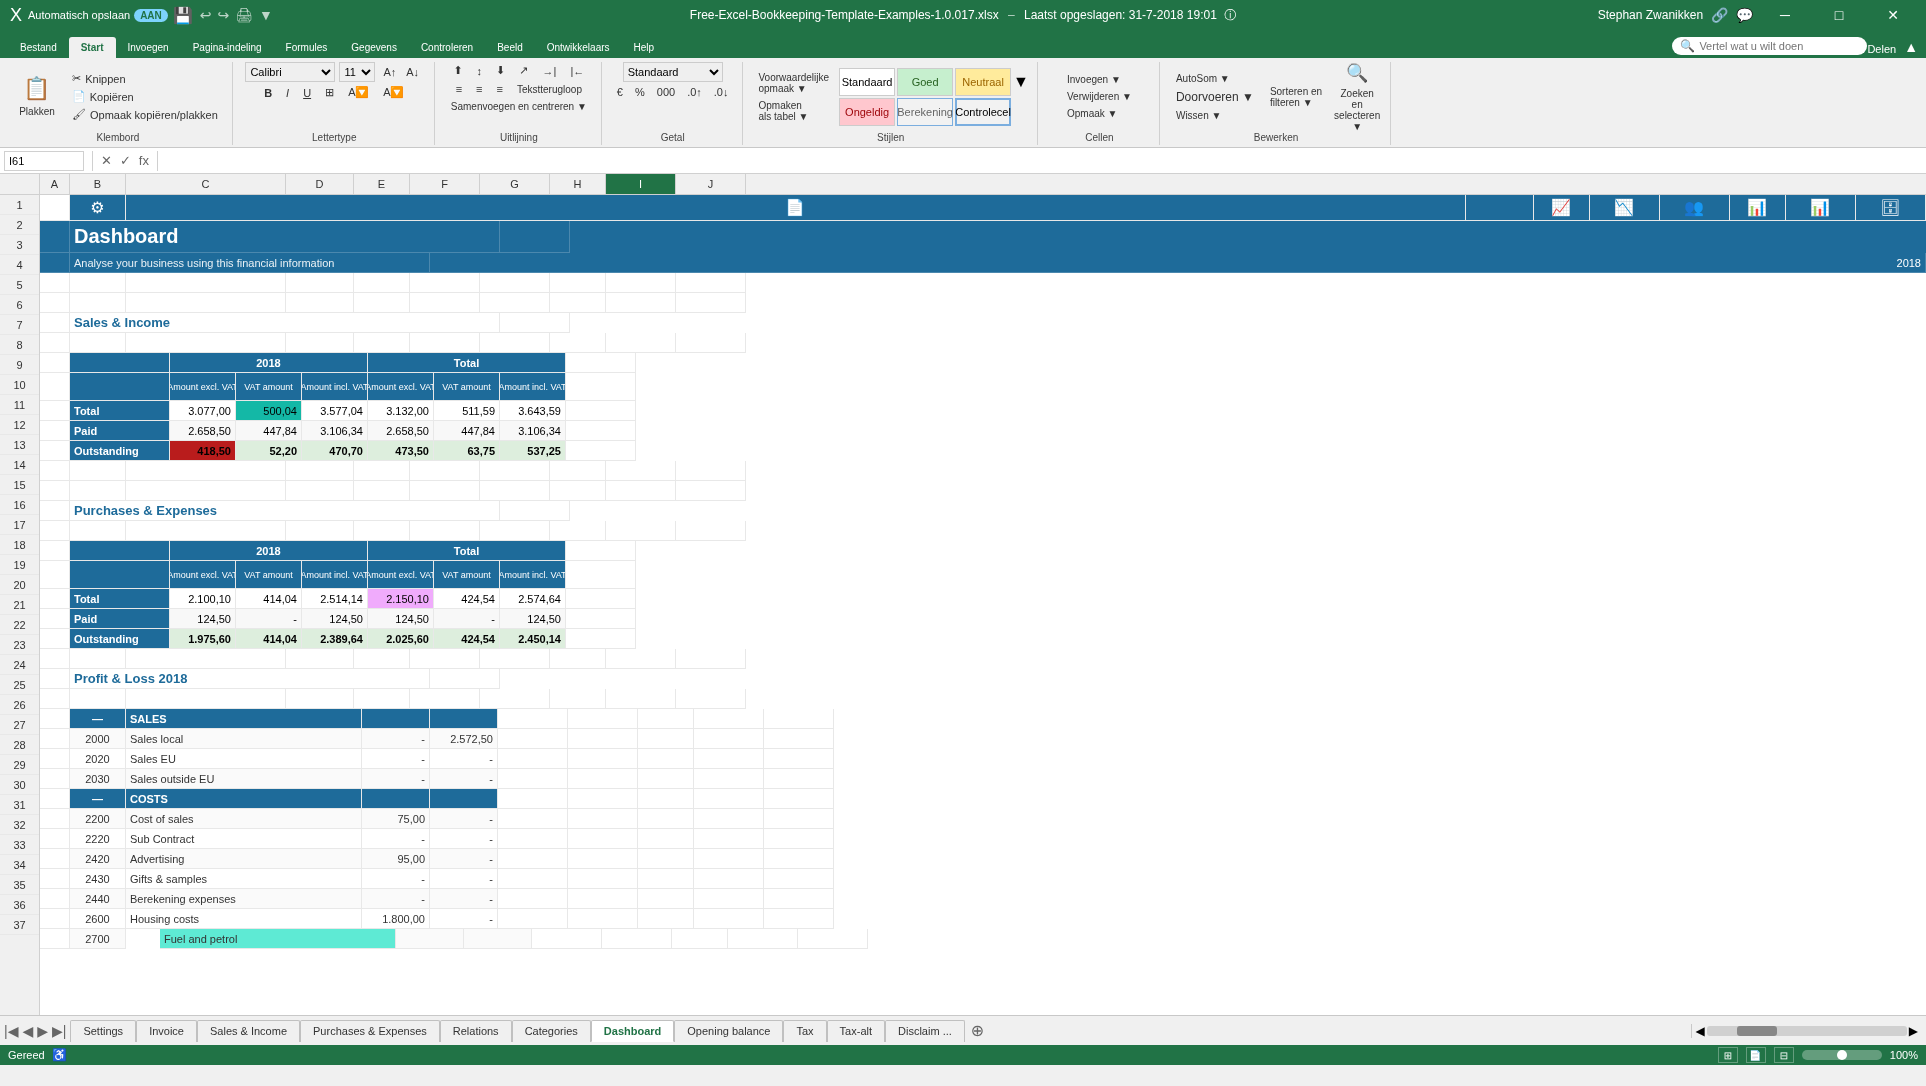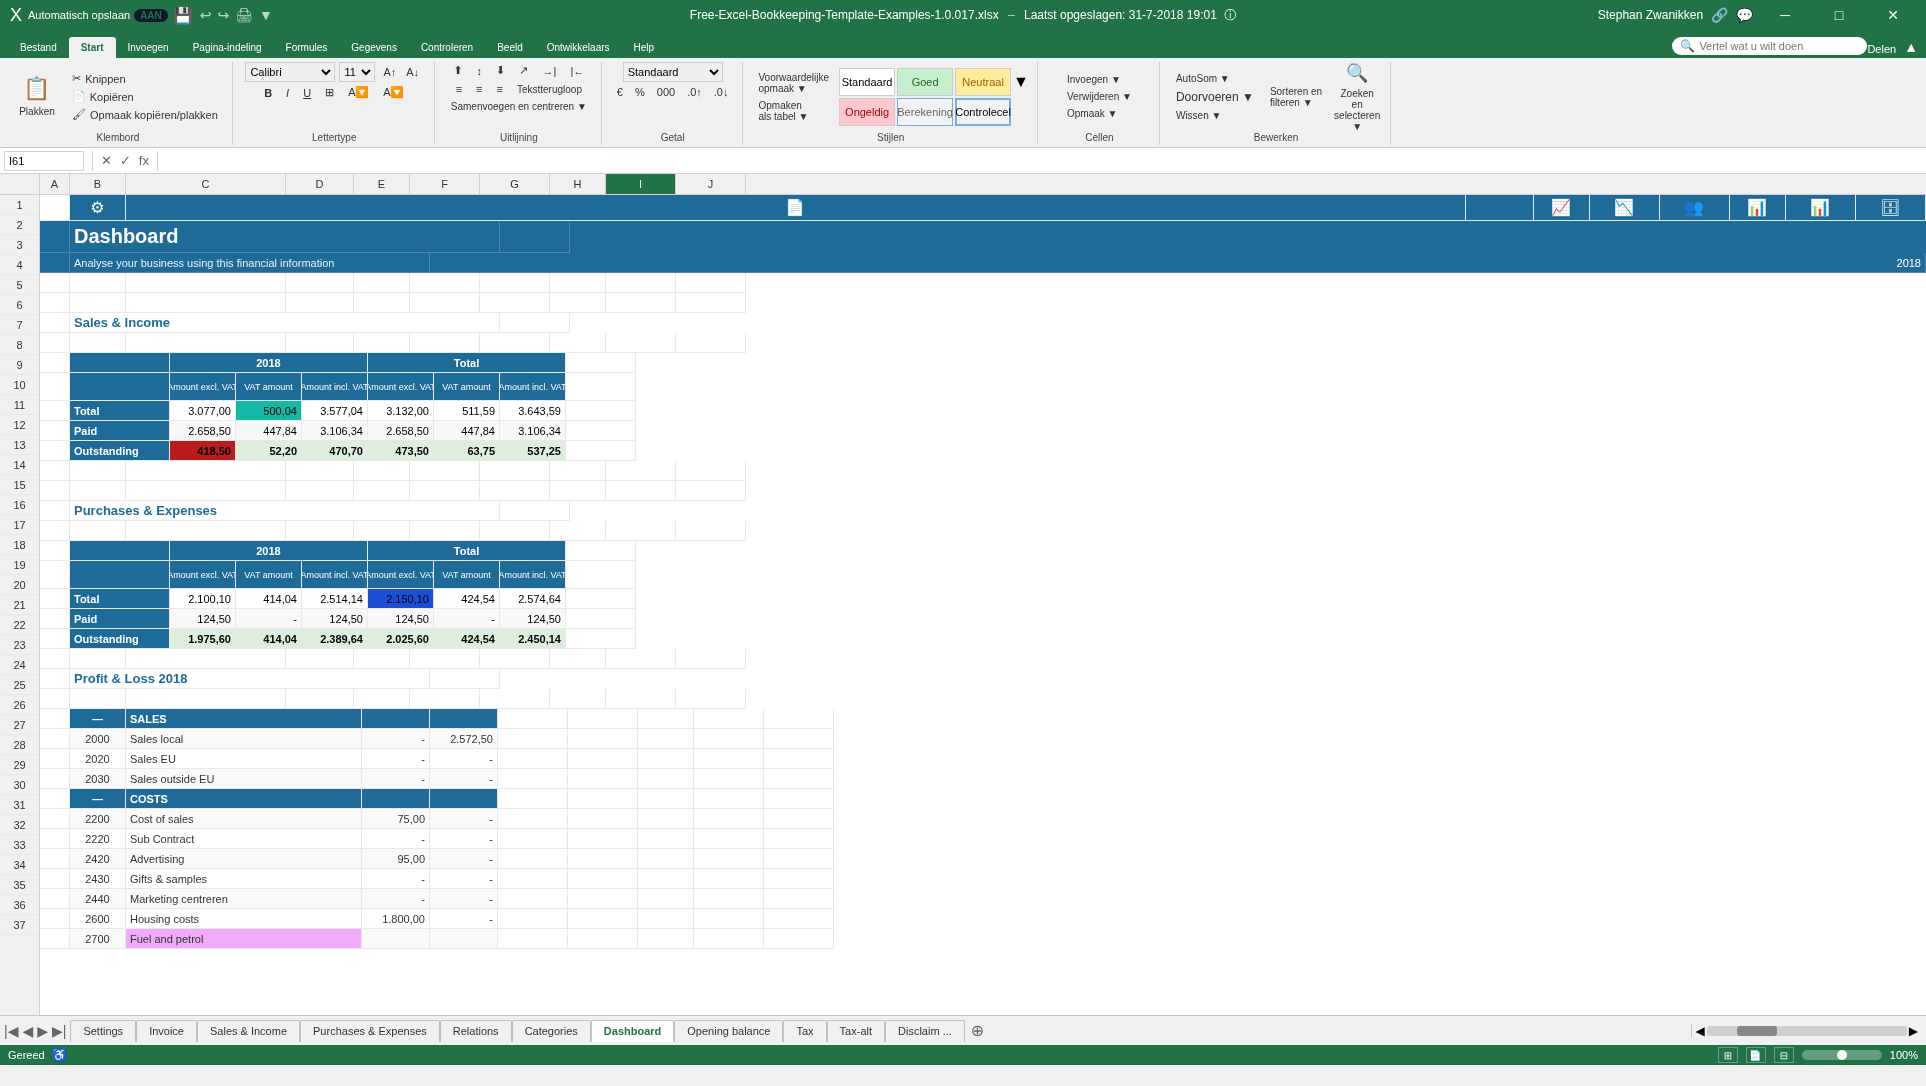--- a/index.html
+++ b/index.html
@@ -79,21 +79,21 @@
     .teal-text { color: #1e6b9a; font-weight: bold; }
   </style>
 </head>
 <body>
 
 <div class="title-bar">
   <div class="title-bar-left">
     <span style="font-size:18px; color:white;">X</span>
     <span style="font-size:11px; display:flex; align-items:center; gap:4px;">
       <span>Automatisch opslaan</span>
-      <span style="background:#0f172a; color:#217346; border-radius:10px; padding:1px 6px; font-size:10px; font-weight:bold;">AAN</span>
+      <span style="background:#7dd3fc; color:#217346; border-radius:10px; padding:1px 6px; font-size:10px; font-weight:bold;">AAN</span>
     </span>
     <span style="font-size:16px; cursor:pointer;">💾</span>
     <span style="font-size:14px; cursor:pointer; opacity:0.7;">↩</span>
     <span style="font-size:14px; cursor:pointer; opacity:0.7;">↪</span>
     <span style="font-size:14px; cursor:pointer; opacity:0.7;">🖨</span>
     <span style="font-size:14px; cursor:pointer; opacity:0.7;">▼</span>
   </div>
   <div class="title-bar-center">
     <span>Free-Excel-Bookkeeping-Template-Examples-1.0.017.xlsx</span>
     <span style="margin: 0 6px; opacity:0.7;"> – </span>
@@ -520,21 +520,21 @@
           <div class="ss-cell center-align" style="min-width: 66px; width: 66px; background: rgb(30, 107, 154); color: white; font-size: 9px;">Amount
 incl. VAT</div>
           <div class="ss-cell " style="min-width: 70px; width: 70px;"></div>
         </div>
         <div class="ss-row">
           <div class="ss-cell " style="min-width: 30px; width: 30px;"></div>
           <div class="ss-cell " style="min-width: 100px; width: 100px; background: rgb(30, 107, 154); color: white; font-weight: bold;">Total</div>
           <div class="ss-cell right-align" style="min-width: 66px; width: 66px; background: white; font-weight: normal;">2.100,10</div>
           <div class="ss-cell right-align" style="min-width: 66px; width: 66px; background: white; font-weight: normal;">414,04</div>
           <div class="ss-cell right-align" style="min-width: 66px; width: 66px; background: white; font-weight: normal;">2.514,14</div>
-          <div class="ss-cell right-align" style="min-width: 66px; width: 66px; background: #1d4ed8; font-weight: normal; text-align: right;">2.150,10</div>
+          <div class="ss-cell right-align" style="min-width: 66px; width: 66px; background: #f0abfc; font-weight: normal; text-align: right;">2.150,10</div>
           <div class="ss-cell right-align" style="min-width: 66px; width: 66px; background: white; font-weight: normal;">424,54</div>
           <div class="ss-cell right-align" style="min-width: 66px; width: 66px; background: white; font-weight: normal;">2.574,64</div>
           <div class="ss-cell " style="min-width: 70px; width: 70px;"></div>
         </div>
         <div class="ss-row">
           <div class="ss-cell " style="min-width: 30px; width: 30px;"></div>
           <div class="ss-cell " style="min-width: 100px; width: 100px; background: rgb(30, 107, 154); color: white; font-weight: bold;">Paid</div>
           <div class="ss-cell right-align" style="min-width: 66px; width: 66px; background: rgb(248, 248, 248); font-weight: normal;">124,50</div>
           <div class="ss-cell right-align" style="min-width: 66px; width: 66px; background: rgb(248, 248, 248); font-weight: normal;">-</div>
           <div class="ss-cell right-align" style="min-width: 66px; width: 66px; background: rgb(248, 248, 248); font-weight: normal;">124,50</div>
@@ -687,21 +687,21 @@
           <div class="ss-cell right-align" style="min-width: 68px; width: 68px; background: white; color: rgb(51, 51, 51);">-</div>
           <div class="ss-cell " style="min-width: 70px; width: 70px;"></div>
           <div class="ss-cell " style="min-width: 70px; width: 70px;"></div>
           <div class="ss-cell " style="min-width: 56px; width: 56px;"></div>
           <div class="ss-cell " style="min-width: 70px; width: 70px;"></div>
           <div class="ss-cell " style="min-width: 70px; width: 70px;"></div>
         </div>
         <div class="ss-row">
           <div class="ss-cell " style="min-width: 30px; width: 30px;"></div>
           <div class="ss-cell center-align" style="min-width: 56px; width: 56px; background: rgb(250, 250, 250); color: rgb(51, 51, 51); font-weight: normal;">2440</div>
-          <div class="ss-cell " style="min-width: 236px; width: 236px; background: rgb(250, 250, 250); color: rgb(51, 51, 51); font-weight: normal;">Marketing centreren</div>
+          <div class="ss-cell " style="min-width: 236px; width: 236px; background: rgb(250, 250, 250); color: rgb(51, 51, 51); font-weight: normal;">Berekening expenses</div>
           <div class="ss-cell right-align" style="min-width: 68px; width: 68px; background: rgb(250, 250, 250); color: rgb(51, 51, 51);">-</div>
           <div class="ss-cell right-align" style="min-width: 68px; width: 68px; background: rgb(250, 250, 250); color: rgb(51, 51, 51);">-</div>
           <div class="ss-cell " style="min-width: 70px; width: 70px;"></div>
           <div class="ss-cell " style="min-width: 70px; width: 70px;"></div>
           <div class="ss-cell " style="min-width: 56px; width: 56px;"></div>
           <div class="ss-cell " style="min-width: 70px; width: 70px;"></div>
           <div class="ss-cell " style="min-width: 70px; width: 70px;"></div>
         </div>
         <div class="ss-row">
           <div class="ss-cell " style="min-width: 30px; width: 30px;"></div>
@@ -711,21 +711,21 @@
           <div class="ss-cell right-align" style="min-width: 68px; width: 68px; background: white; color: rgb(51, 51, 51);">-</div>
           <div class="ss-cell " style="min-width: 70px; width: 70px;"></div>
           <div class="ss-cell " style="min-width: 70px; width: 70px;"></div>
           <div class="ss-cell " style="min-width: 56px; width: 56px;"></div>
           <div class="ss-cell " style="min-width: 70px; width: 70px;"></div>
           <div class="ss-cell " style="min-width: 70px; width: 70px;"></div>
         </div>
         <div class="ss-row">
           <div class="ss-cell " style="min-width: 30px; width: 30px;"></div>
           <div class="ss-cell center-align" style="min-width: 56px; width: 56px; background: rgb(250, 250, 250); color: rgb(51, 51, 51); font-weight: normal;">2700</div>
-          <div class="ss-cell " style="min-width: 236px; width: 236px; background: #f0abfc; color: rgb(51, 51, 51); font-weight: normal;">Fuel and petrol</div>
+          <div class="ss-cell " style="min-width: 236px; width: 236px; background: #5eead4; color: rgb(51, 51, 51); font-weight: normal; margin-left: 34px;">Fuel and petrol</div>
           <div class="ss-cell right-align" style="min-width: 68px; width: 68px; background: rgb(250, 250, 250); color: rgb(51, 51, 51);"></div>
           <div class="ss-cell right-align" style="min-width: 68px; width: 68px; background: rgb(250, 250, 250); color: rgb(51, 51, 51);"></div>
           <div class="ss-cell " style="min-width: 70px; width: 70px;"></div>
           <div class="ss-cell " style="min-width: 70px; width: 70px;"></div>
           <div class="ss-cell " style="min-width: 56px; width: 56px;"></div>
           <div class="ss-cell " style="min-width: 70px; width: 70px;"></div>
           <div class="ss-cell " style="min-width: 70px; width: 70px;"></div>
         </div>
       </div>
   </div>

